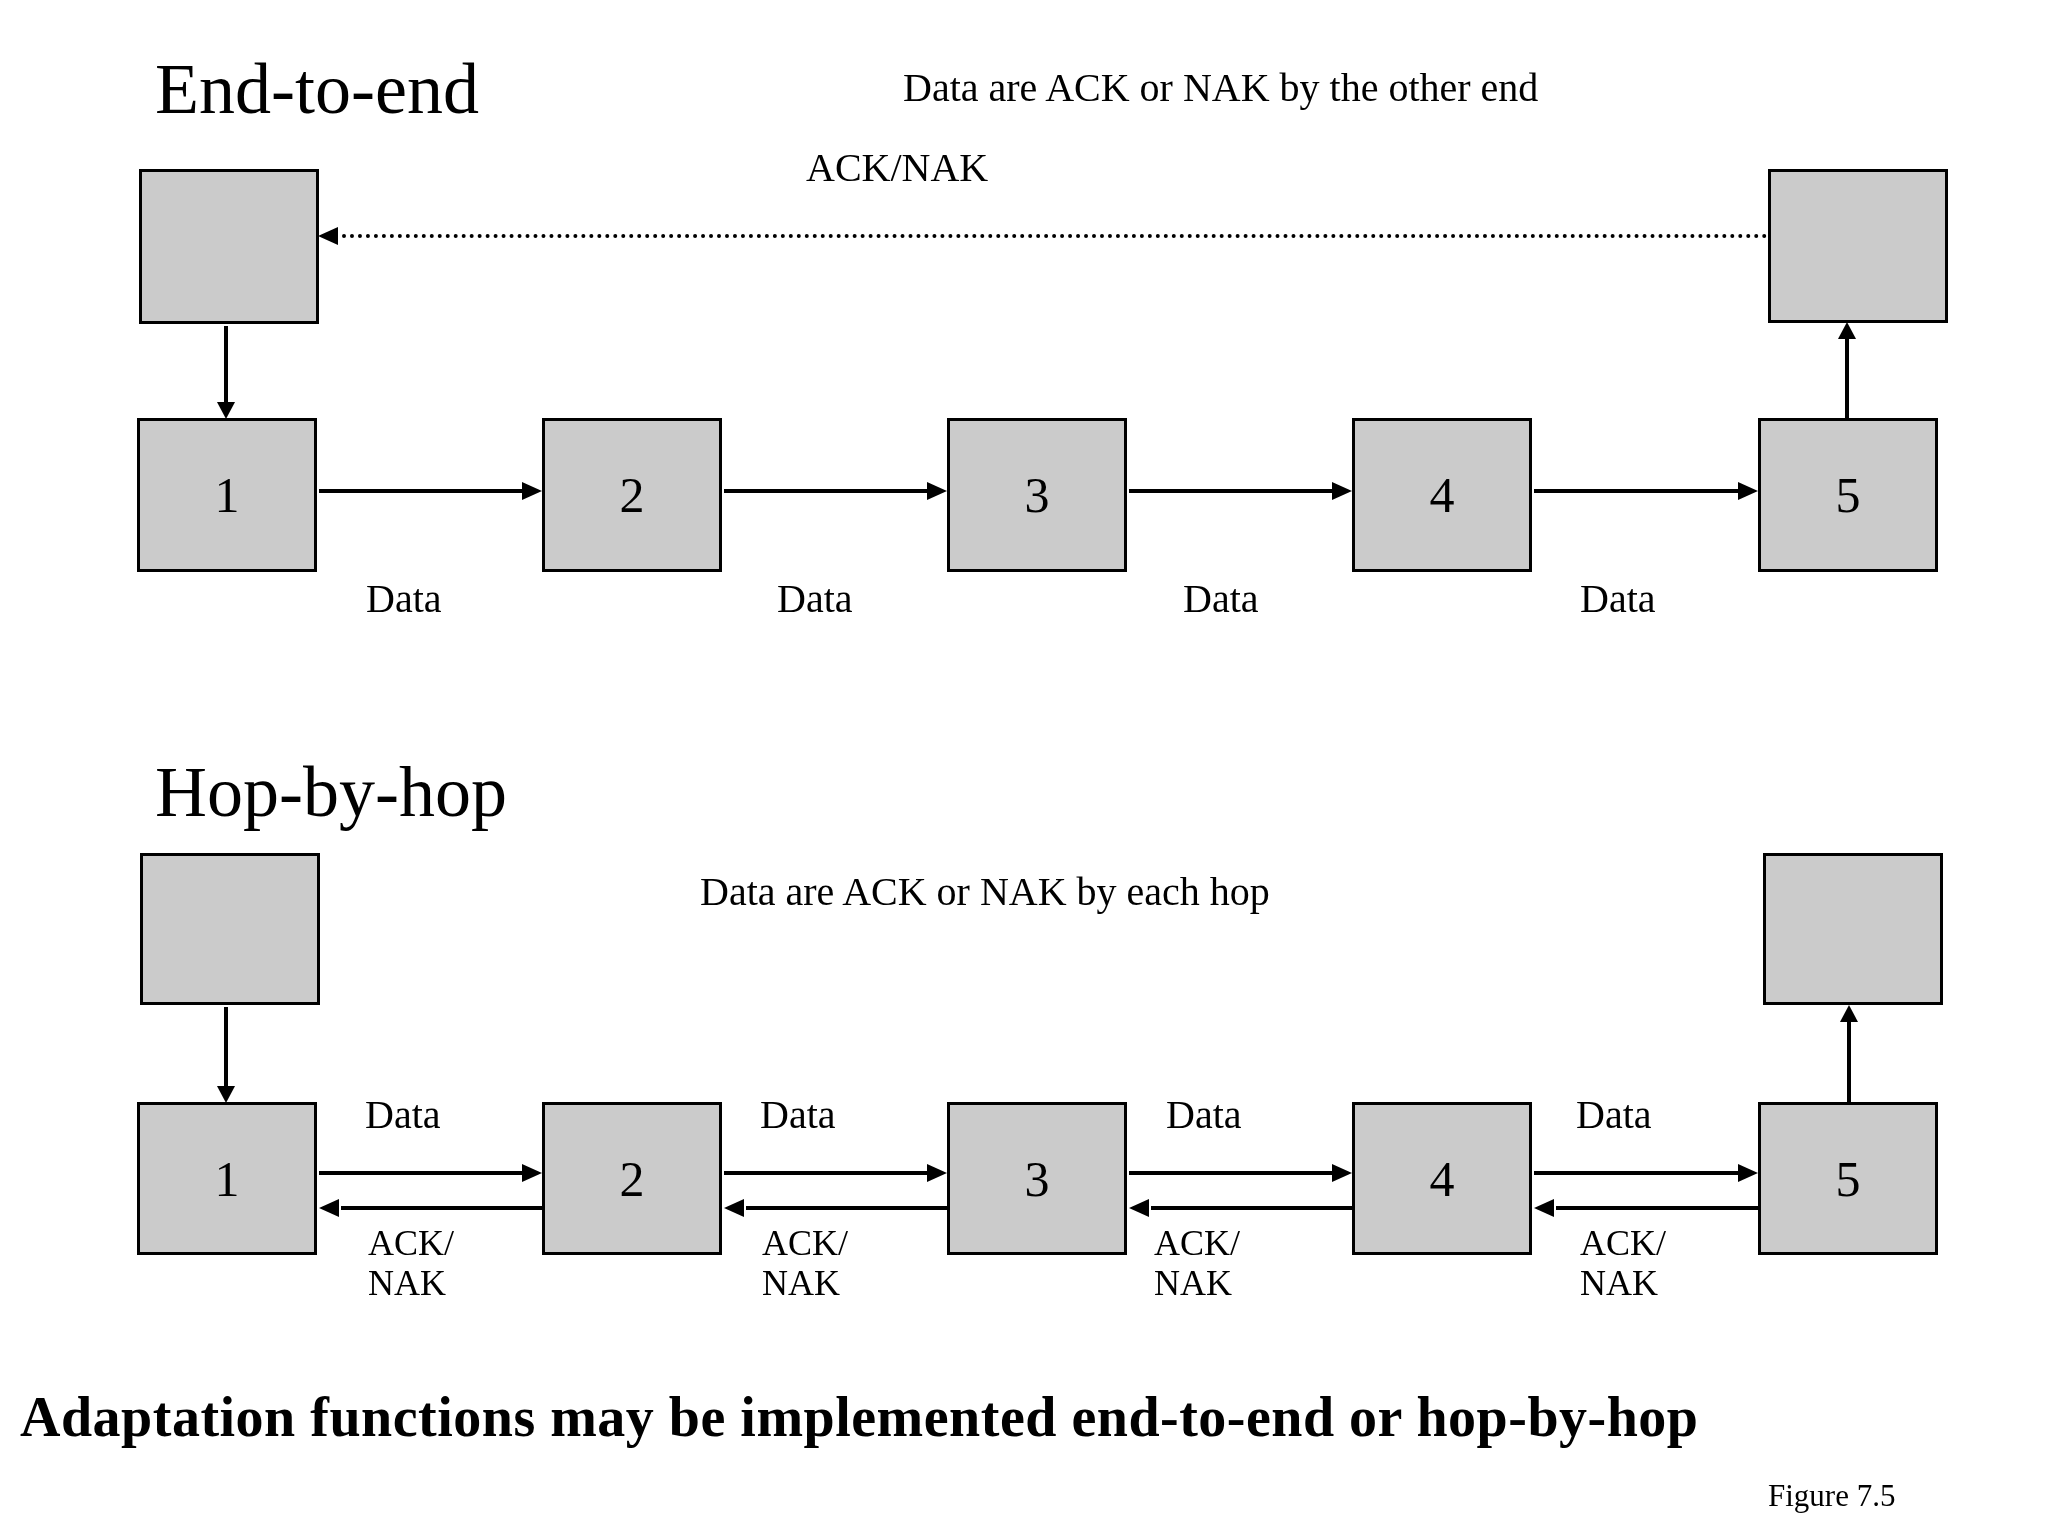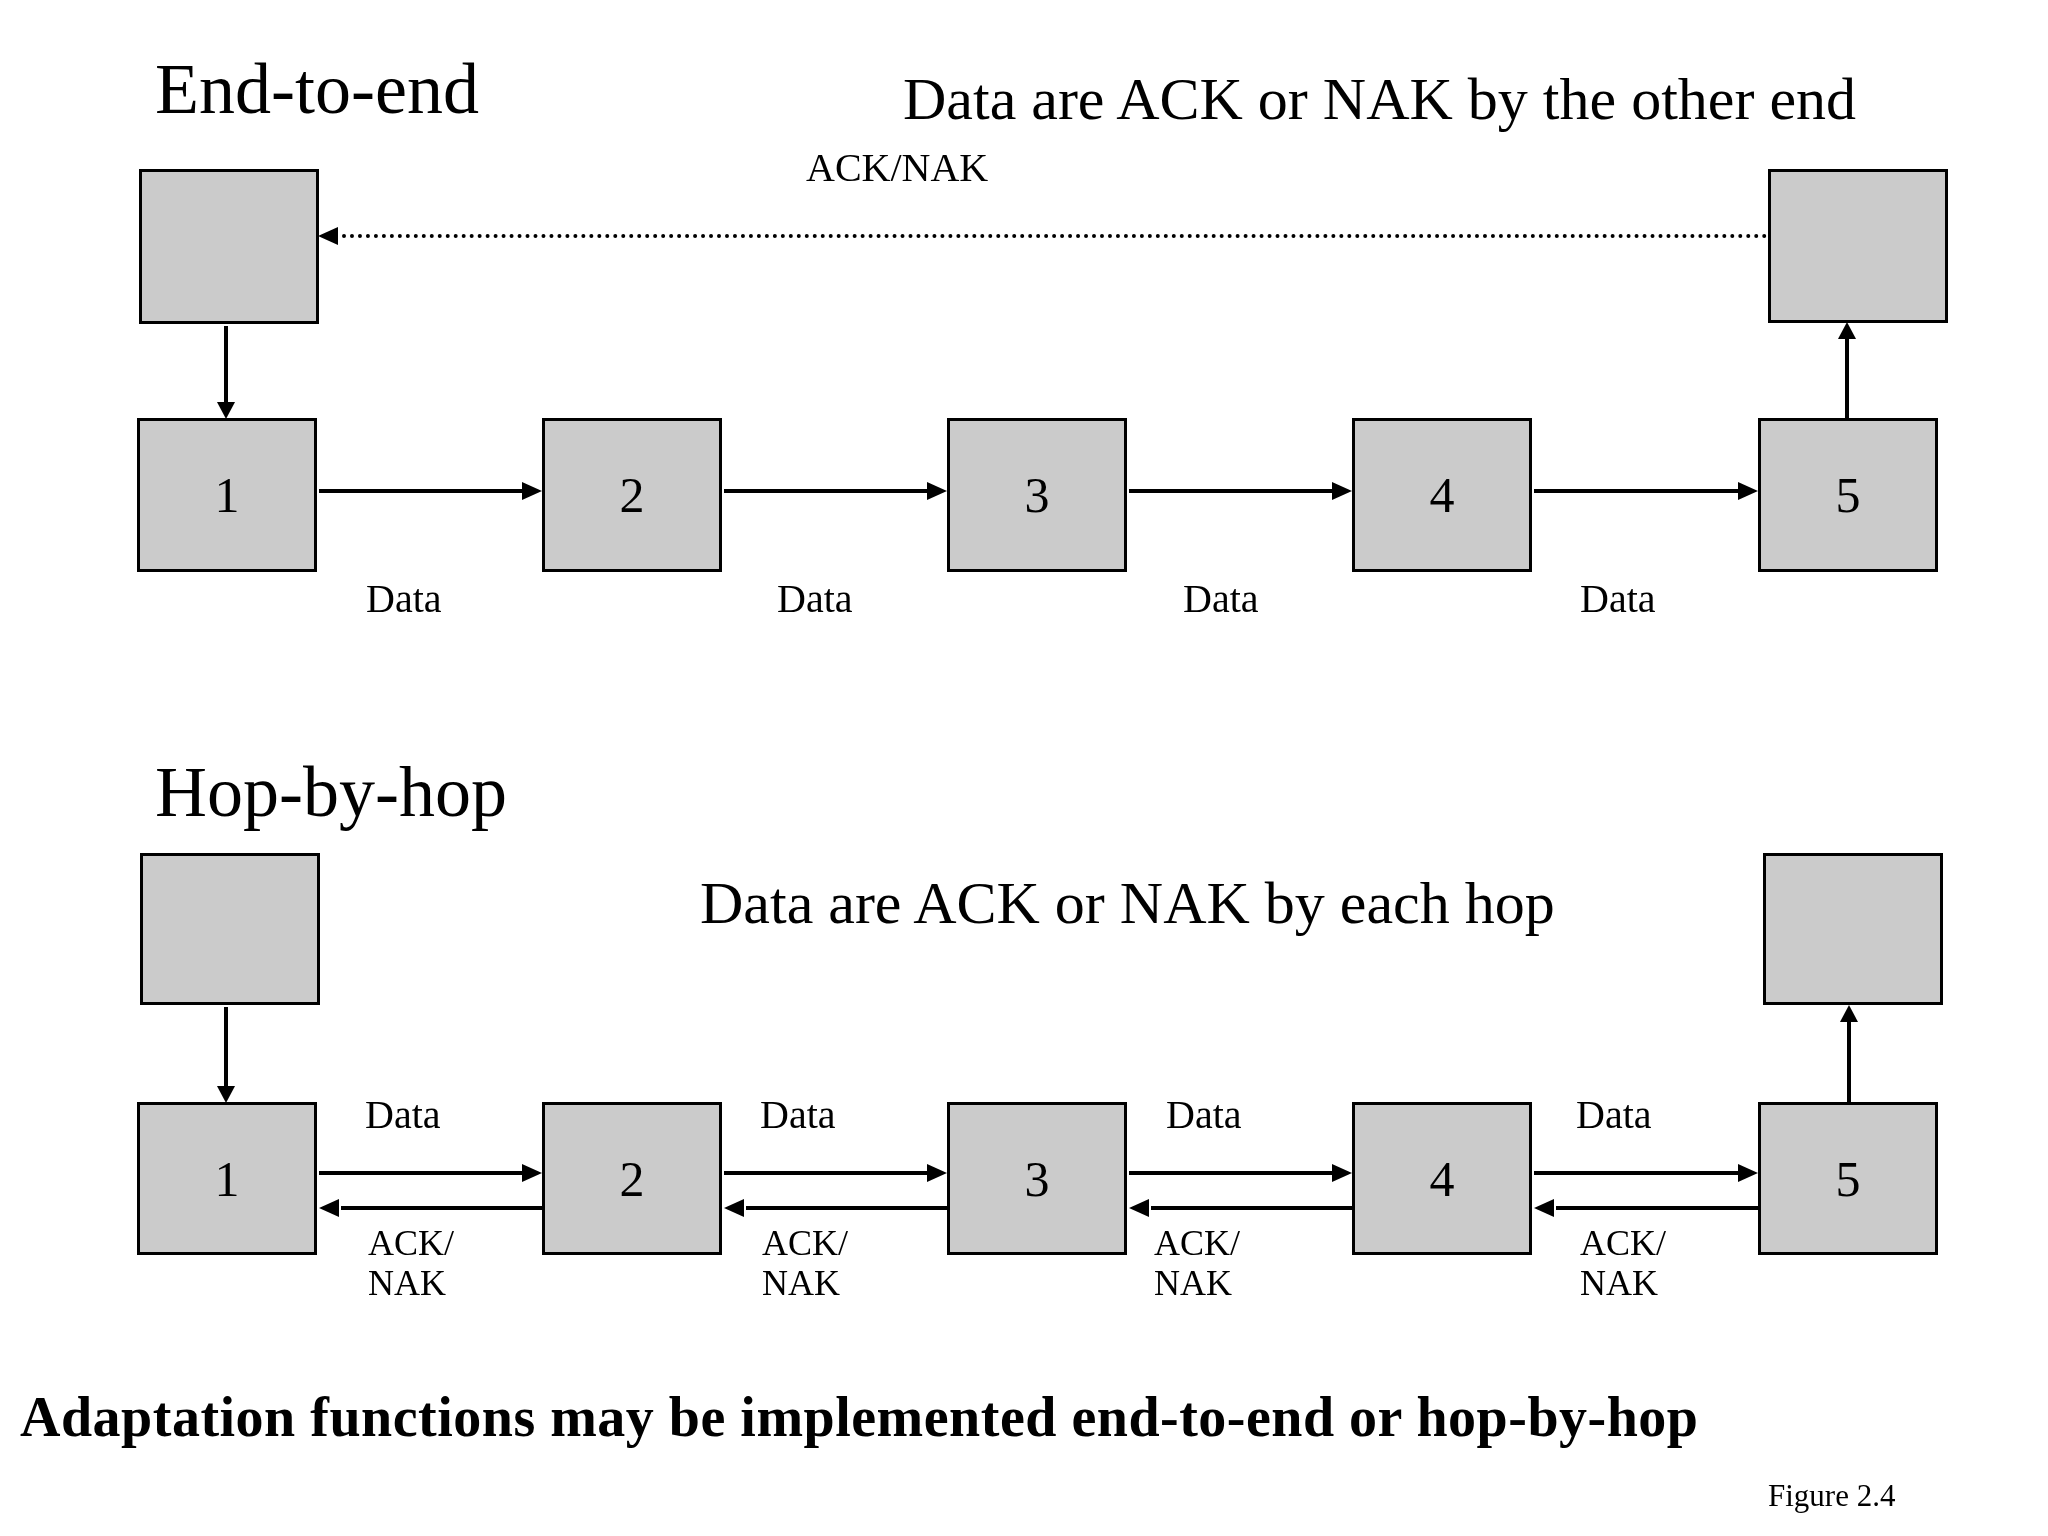--- a/index.html
+++ b/index.html
@@ -3,21 +3,21 @@
 <meta charset="utf-8">
 <style>
   html,body{margin:0;padding:0;}
   body{
     width:2048px;height:1536px;position:relative;overflow:hidden;
     background:#ffffff;color:#000000;
     font-family:"Liberation Serif","DejaVu Serif",serif;
   }
   .lbl{position:absolute;line-height:1.1;white-space:nowrap;}
   .title{font-size:72px;}
-  .heading{font-size:60px;}
+  .heading{font-size:40px;}
   .small{font-size:40px;}
   .box{
     position:absolute;box-sizing:border-box;
     background:#cbcbcb;border:3px solid #000000;
   }
   .node{
     display:flex;align-items:center;justify-content:center;
     font-size:50px;
   }
   .hline{position:absolute;height:4px;background:#000000;}
@@ -135,13 +135,13 @@
 <div class="acknak" style="left:368px;top:1223px;">ACK/
 NAK</div>
 <div class="acknak" style="left:762px;top:1223px;">ACK/
 NAK</div>
 <div class="acknak" style="left:1154px;top:1223px;">ACK/
 NAK</div>
 <div class="acknak" style="left:1580px;top:1223px;">ACK/
 NAK</div>
 
 <div class="caption" style="left:20px;top:1385px;">Adaptation functions may be implemented end-to-end or hop-by-hop</div>
-<div class="figlabel" style="left:1768px;top:1478px;">Figure 2.4</div>
+<div class="figlabel" style="left:1768px;top:1478px;">Figure 7.5</div>
 
 </body></html>

